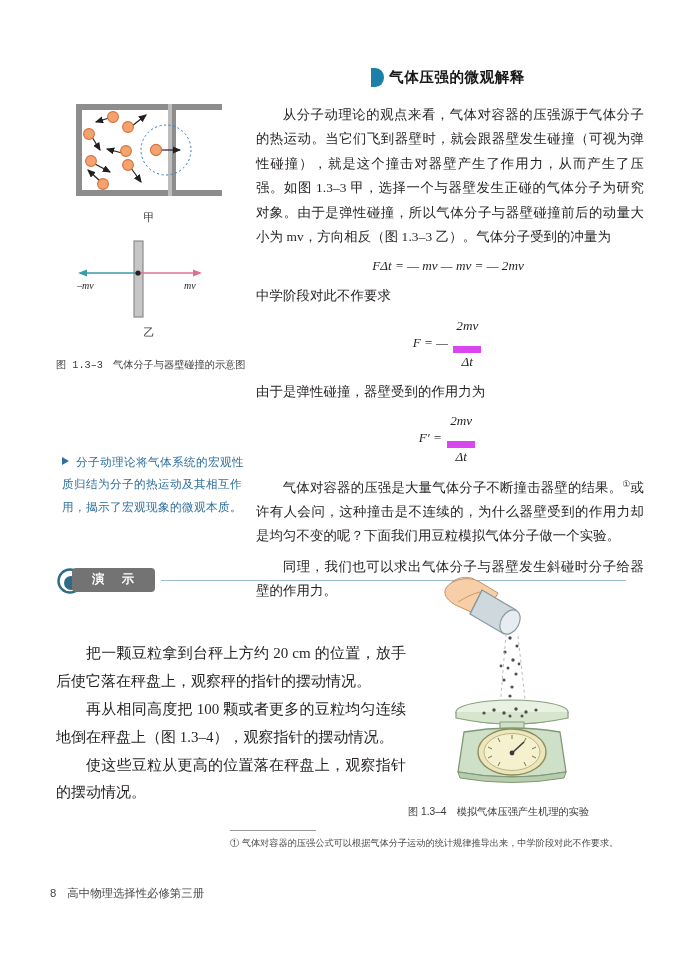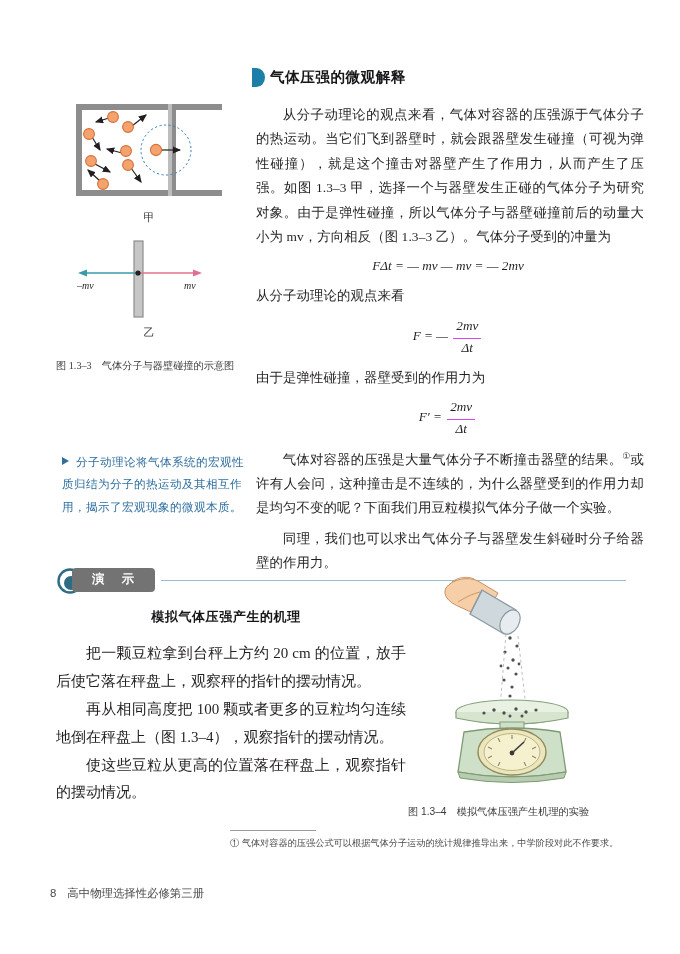--- a/index.html
+++ b/index.html
@@ -22,21 +22,21 @@
   .fig-label-small {
     text-align: center; font-size: 11px; color: #3b3b3b;
     font-family: "Liberation Serif", serif; margin-top: 2px;
   }
 
   .fig-yi-box { width: 166px; height: 92px; position: relative; }
 
   .fig13-3-caption {
     position: absolute; left: 56px; top: 358px; width: 190px;
     font-size: 10.2px; line-height: 1.5; color: #3a3a3a;
-    font-family: Liberation Serif, serif;
+    font-family: Liberation Mono, monospace;
   }
 
   
   .side-note {
     position: absolute; left: 62px; top: 452px; width: 182px;
     color: #2f6f9f;
     font-size: 11.6px; line-height: 1.92;
     font-family: "Liberation Serif","DejaVu Serif", serif;
     letter-spacing: .4px;
   }
@@ -48,20 +48,21 @@
     margin-right: 7px; position: relative; top: -1px;
   }
 
   
   .main-col {
     position: absolute; left: 252px; top: 68px; width: 392px;
   }
   .sec-head {
     display: flex; align-items: center; gap: 5px;
     margin-bottom: 16px;
+    justify-content: center;
   }
   .sec-head .marker {
     width: 13px; height: 19px;
     background: #1b7fa8;
     border-radius: 0 9px 9px 0 / 0 10px 10px 0;
   }
   .sec-head .title {
     font-family: "Liberation Sans", sans-serif;
     font-weight: bold; font-size: 14.6px; color: #17171a;
     letter-spacing: .5px;
@@ -75,21 +76,21 @@
   p.body.noindent { text-indent: 0; }
   .math {
     text-align: center; margin: 9px 0 10px 0;
     font-size: 13.2px; font-style: italic;
     font-family: "Liberation Serif","DejaVu Serif", serif;
   }
   .frac {
     display: inline-block; vertical-align: middle;
     text-align: center; margin: 0 2px;
   }
-  .frac .num { display:block; padding: 0 3px 4px 3px; border-bottom: 1px solid #d946ef; }
+  .frac .num { display:block; padding: 0 3px 12px 3px; border-bottom: 7px solid #d946ef; }
   .frac .den { display:block; padding: 1px 3px 0 3px; }
   sup.fn { font-size: 9px; vertical-align: super; font-style: normal; }
 
   
   .demo-head {
     position: absolute; left: 56px; top: 565px; width: 570px;
     display: flex; align-items: center;
   }
   .demo-badge {
     display: flex; align-items: center;
@@ -226,21 +227,21 @@
 
     <div class="sec-head">
       <span class="marker"></span>
       <span class="title">气体压强的微观解释</span>
     </div>
 
     <p class="body">从分子动理论的观点来看，气体对容器的压强源于气体分子的热运动。当它们飞到器壁时，就会跟器壁发生碰撞（可视为弹性碰撞），就是这个撞击对器壁产生了作用力，从而产生了压强。如图 1.3–3 甲，选择一个与器壁发生正碰的气体分子为研究对象。由于是弹性碰撞，所以气体分子与器壁碰撞前后的动量大小为 mv，方向相反（图 1.3–3 乙）。气体分子受到的冲量为</p>
 
     <div class="math">FΔt = — mv — mv = — 2mv</div>
 
-    <p class="body noindent">从分子动理论的观点来看</p>
+    <p class="body noindent">中学阶段对此不作要求</p>
 
     <div class="math">
       <span>F = —</span>
       <span class="frac">
         <span class="num">2mv</span>
         <span class="den">Δt</span>
       </span>
     </div>
 
     <p class="body noindent">由于是弹性碰撞，器壁受到的作用力为</p>
@@ -263,21 +264,20 @@
       <svg width="30" height="30" viewBox="0 0 30 30">
         <circle cx="14" cy="16" r="11.5" fill="none" stroke="#2e6b84" stroke-width="2.4"></circle>
         <path d="M16,5 L25,12 L20,13 Z" fill="#2e6b84"></path>
         <circle cx="15" cy="18" r="7" fill="#2e6b84"></circle>
       </svg>
     </span>
     <span class="demo-pill">演 示</span>
     <span class="demo-rule"></span>
   </div>
 
-  <div class="demo-title">模拟气体压强产生的机理</div>
 
   <div class="demo-body">
     <p>把一颗豆粒拿到台秤上方约 20 cm 的位置，放手后使它落在秤盘上，观察秤的指针的摆动情况。</p>
     <p>再从相同高度把 100 颗或者更多的豆粒均匀连续地倒在秤盘上（图 1.3–4），观察指针的摆动情况。</p>
     <p>使这些豆粒从更高的位置落在秤盘上，观察指针的摆动情况。</p>
   </div>
 
   <div class="fig134">
     <svg width="200" height="218" viewBox="0 0 200 218">
 

